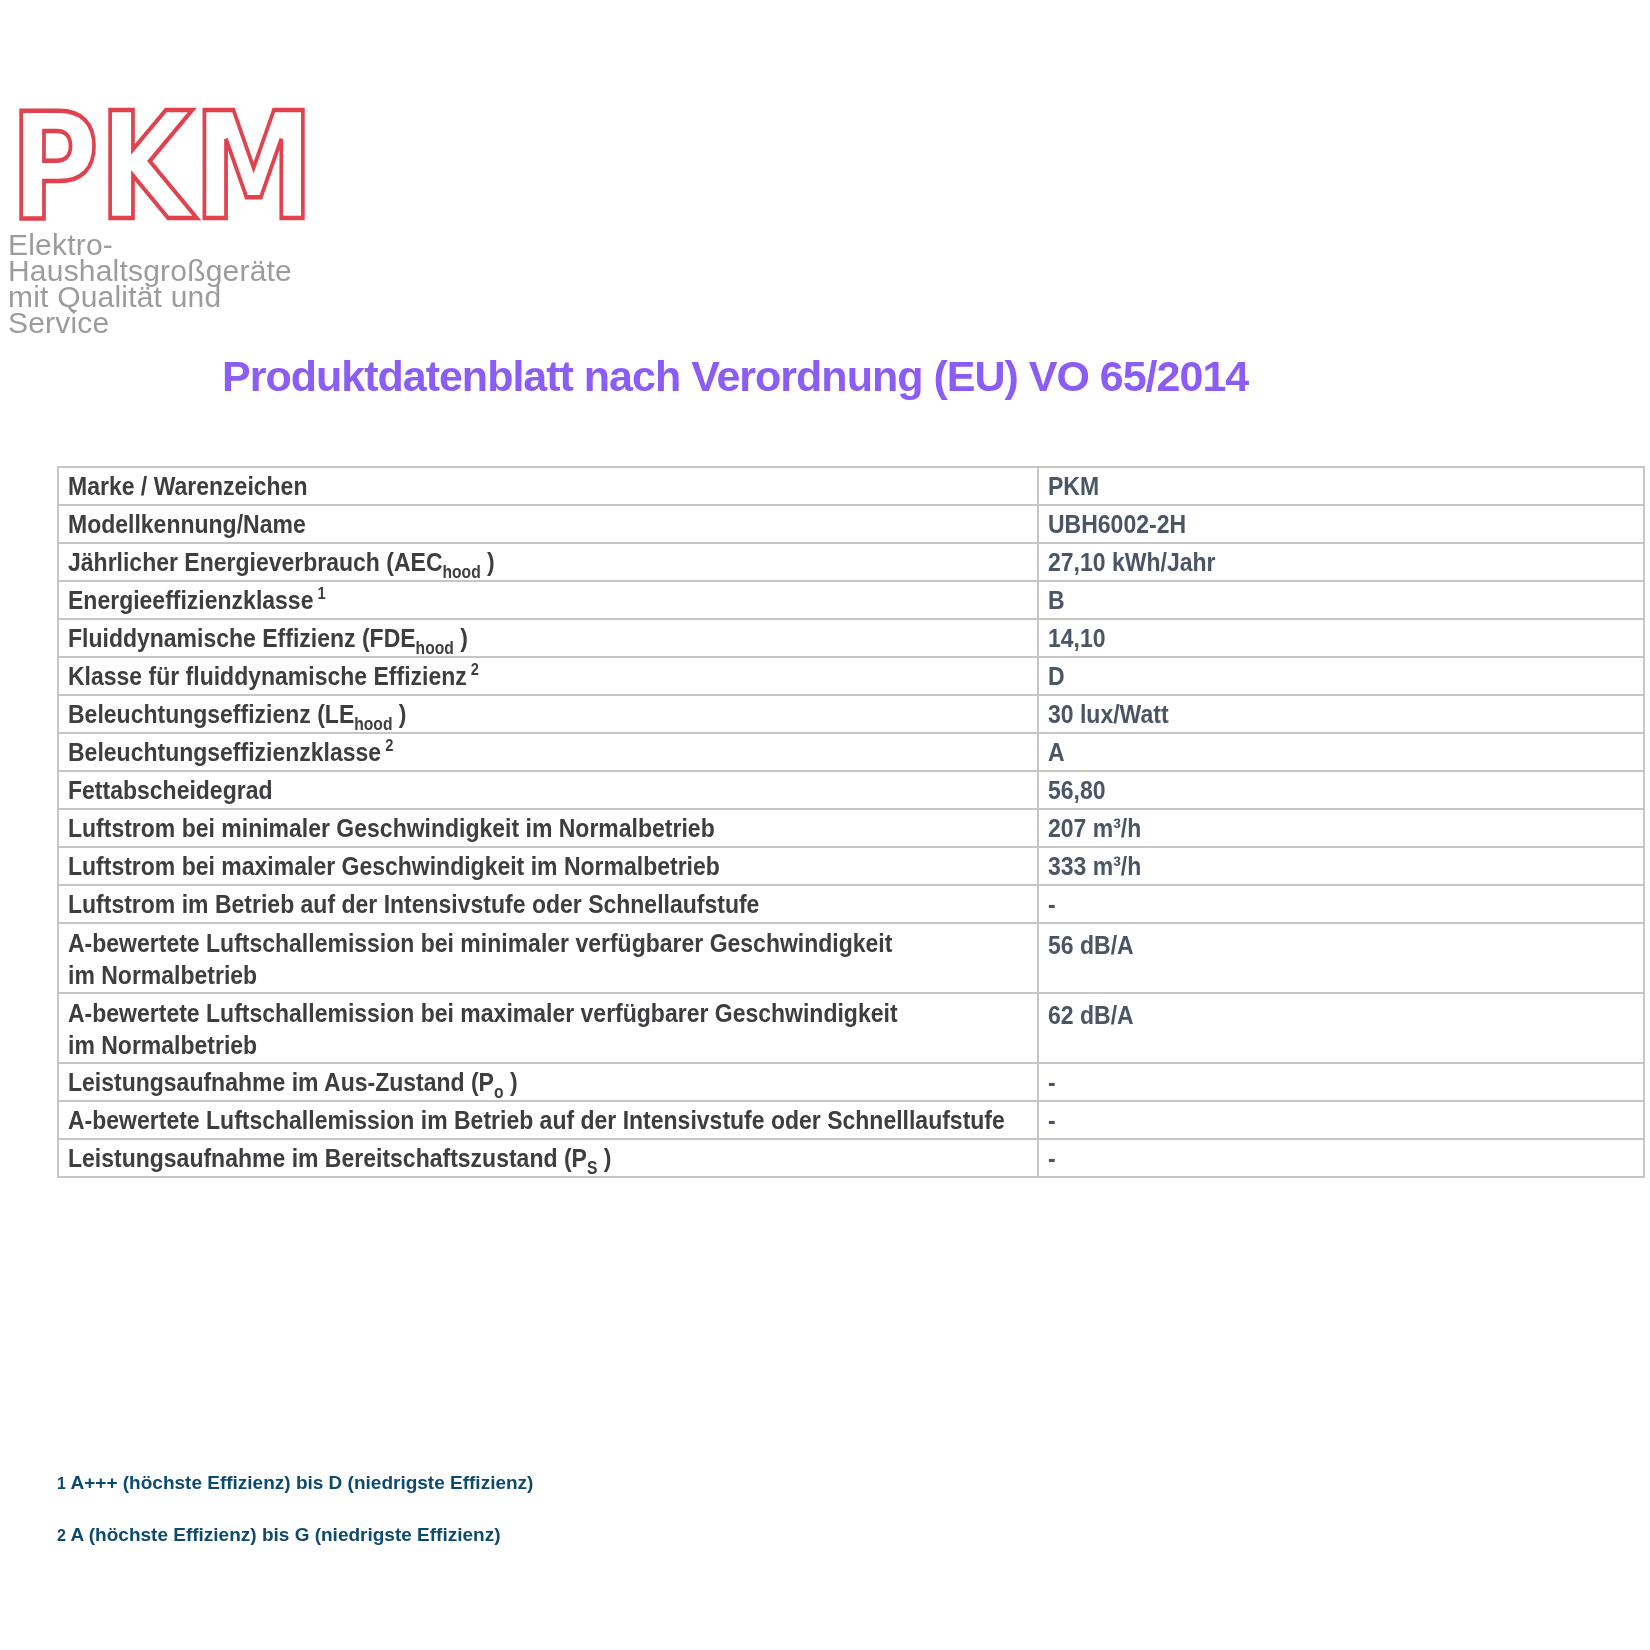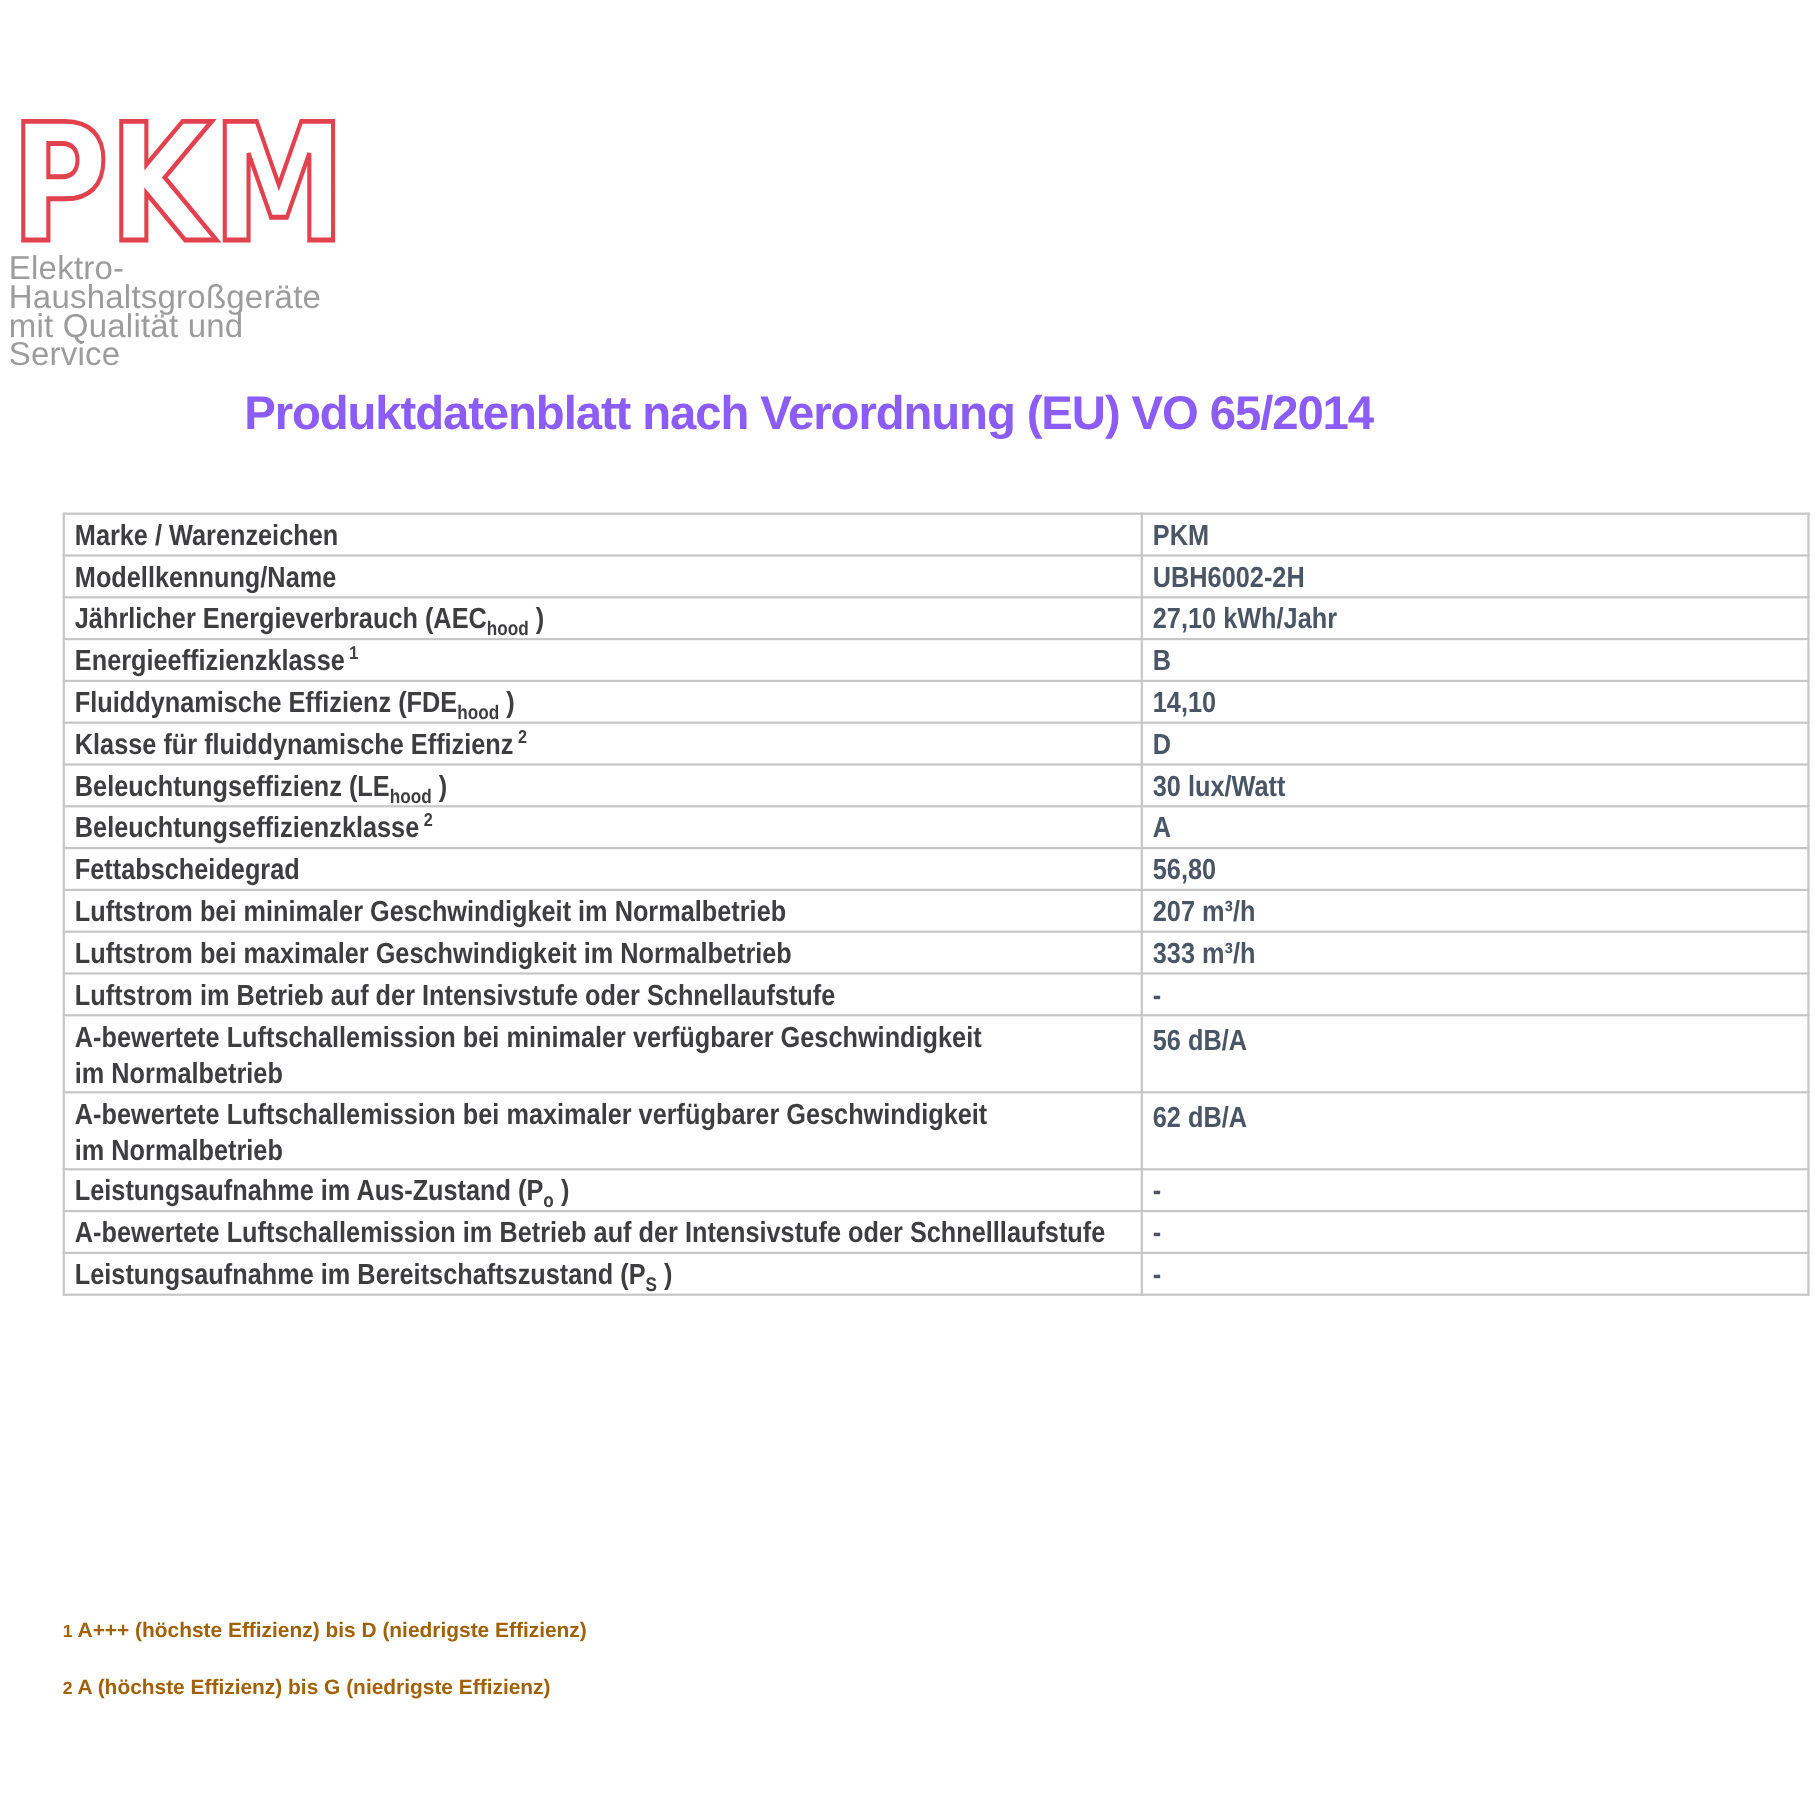--- a/index.html
+++ b/index.html
@@ -49,21 +49,21 @@
     white-space:pre-line;
   }
   td.lbl .cell { color:#3e3e40; }
   td.val .cell { color:#4a5565; }
   td .cell sub { font-size:68%; line-height:0; }
   td .cell sup { font-size:64%; line-height:0; }
 
   
   .footnote {
     position:absolute; left:57px;
-    font-weight:bold; color:#a16207; font-size:19px;
+    font-weight:bold; color:#0c4a6e; font-size:19px;
   }
   .footnote .fn-marker { font-size:16px; }
   .fn1 { top:1472px; }
   .fn2 { top:1524px; }
 </style>
 </head>
 <body>
 
 <div class="page">
 

